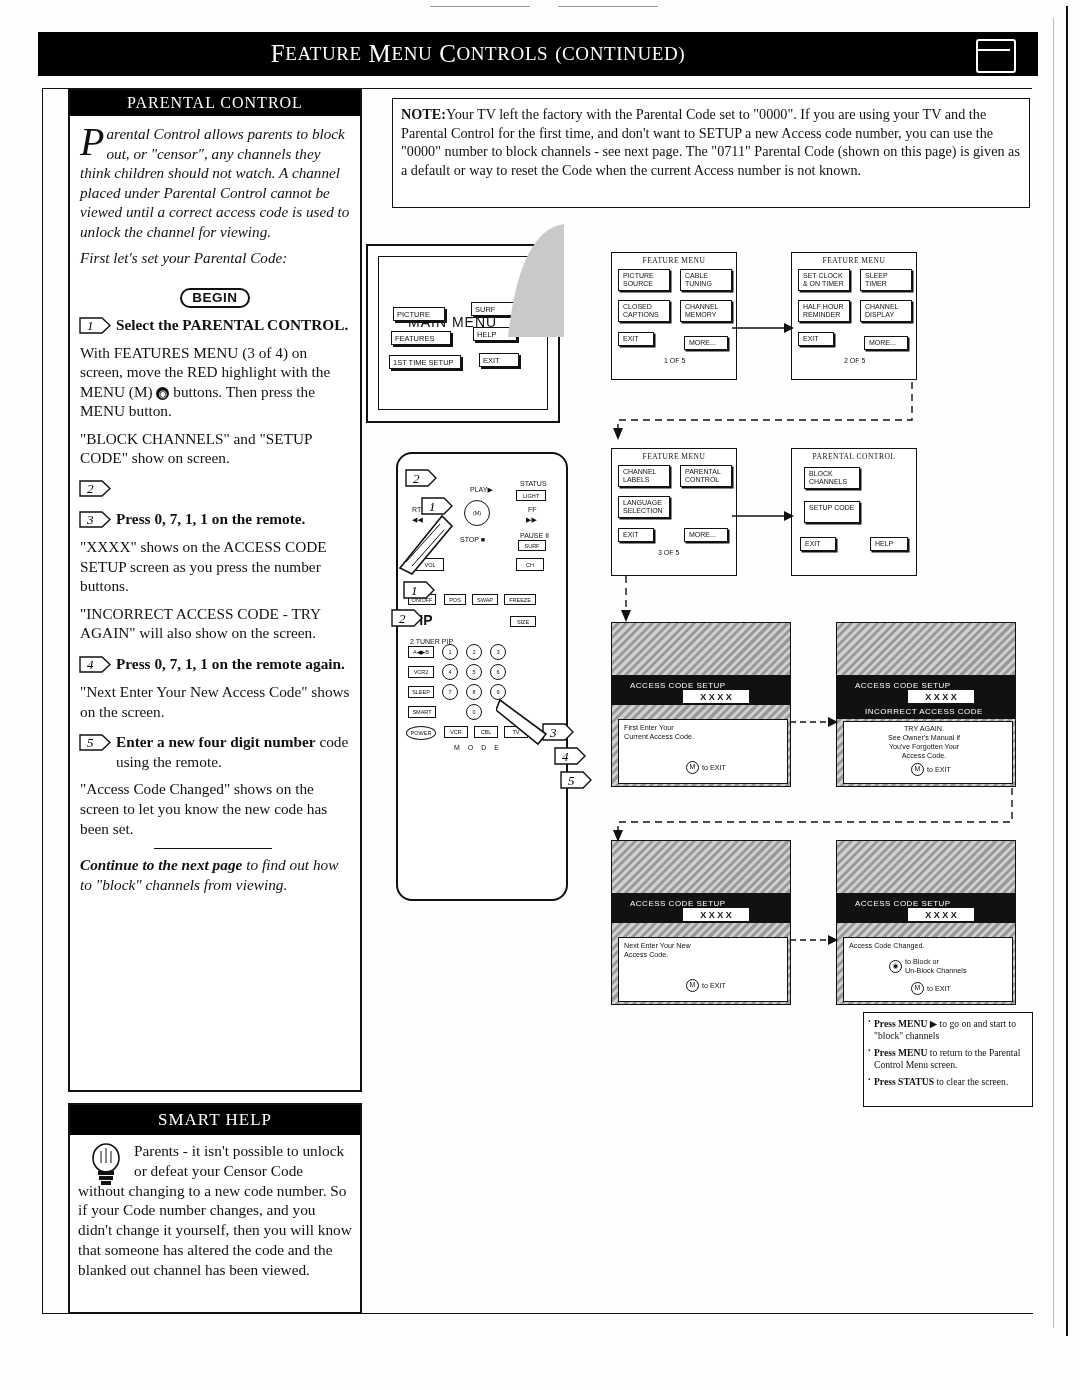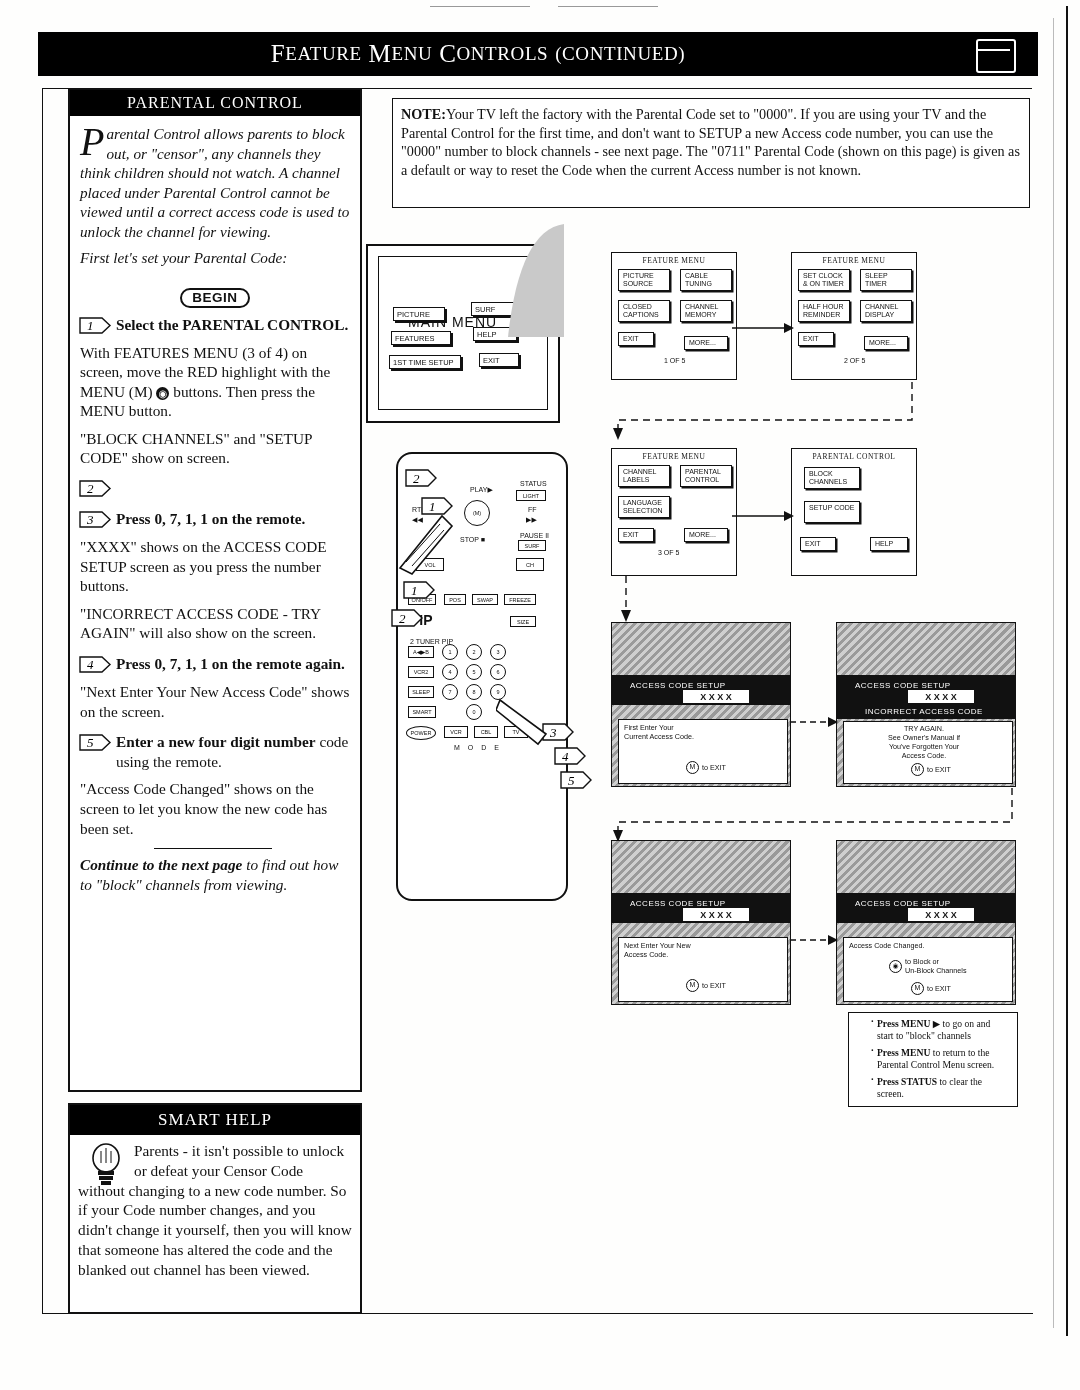--- a/index.html
+++ b/index.html
@@ -122,22 +122,22 @@
        repeating-linear-gradient(135deg, #cfcfcf 0 3px, #9a9a9a 3px 6px);
   }
   .scr-band{position:absolute;left:0;width:100%;height:30px;background:#111;}
   .scr-label{position:absolute;color:#fff;font-family:"Liberation Sans",sans-serif;font-size:8px;letter-spacing:.5px;}
   .xbox{position:absolute;background:#fff;border:1px solid #111;display:flex;align-items:center;
      justify-content:space-around;font-family:"Liberation Sans",sans-serif;font-size:9px;font-weight:bold;}
   .scr-txt{position:absolute;font-family:"Liberation Sans",sans-serif;font-size:7.2px;line-height:9px;color:#111;}
   .exitbtn{position:absolute;font-family:"Liberation Sans",sans-serif;font-size:7.2px;display:flex;align-items:center;gap:3px;margin-left:28px;}
   .mcirc{display:inline-block;width:11px;height:11px;border:1px solid #111;border-radius:50%;font-size:7px;
      line-height:10px;text-align:center;background:#fff;}
-  .bulletbox{position:absolute;left:482px;top:790px;width:170px;height:95px;border:1px solid #111;background:#fff;
-     box-sizing:border-box;padding:5px 20px;font-size:9.6px;line-height:12.4px;}
+  .bulletbox{position:absolute;left:497px;top:790px;width:170px;height:95px;border:1px solid #111;background:#fff;
+     box-sizing:border-box;padding:5px 2px;font-size:9.6px;line-height:12.4px;}
   .bulletbox div{margin-bottom:4px;padding-left:8px;position:relative;}
   .bulletbox div:before{content:"·";position:absolute;left:1px;top:-2px;font-size:14px;}
 
   
   .remote{position:absolute;left:30px;top:230px;width:168px;height:445px;border:2px solid #111;border-radius:16px;background:#fff;}
   .rkey{position:absolute;border:1px solid #111;background:#fff;font-family:"Liberation Sans",sans-serif;font-size:5.5px;
      display:flex;align-items:center;justify-content:center;box-sizing:border-box;}
   .rkey.r{border-radius:50%;}
   .callout{position:absolute;width:30px;height:20px;}
   .callout svg{display:block;}

